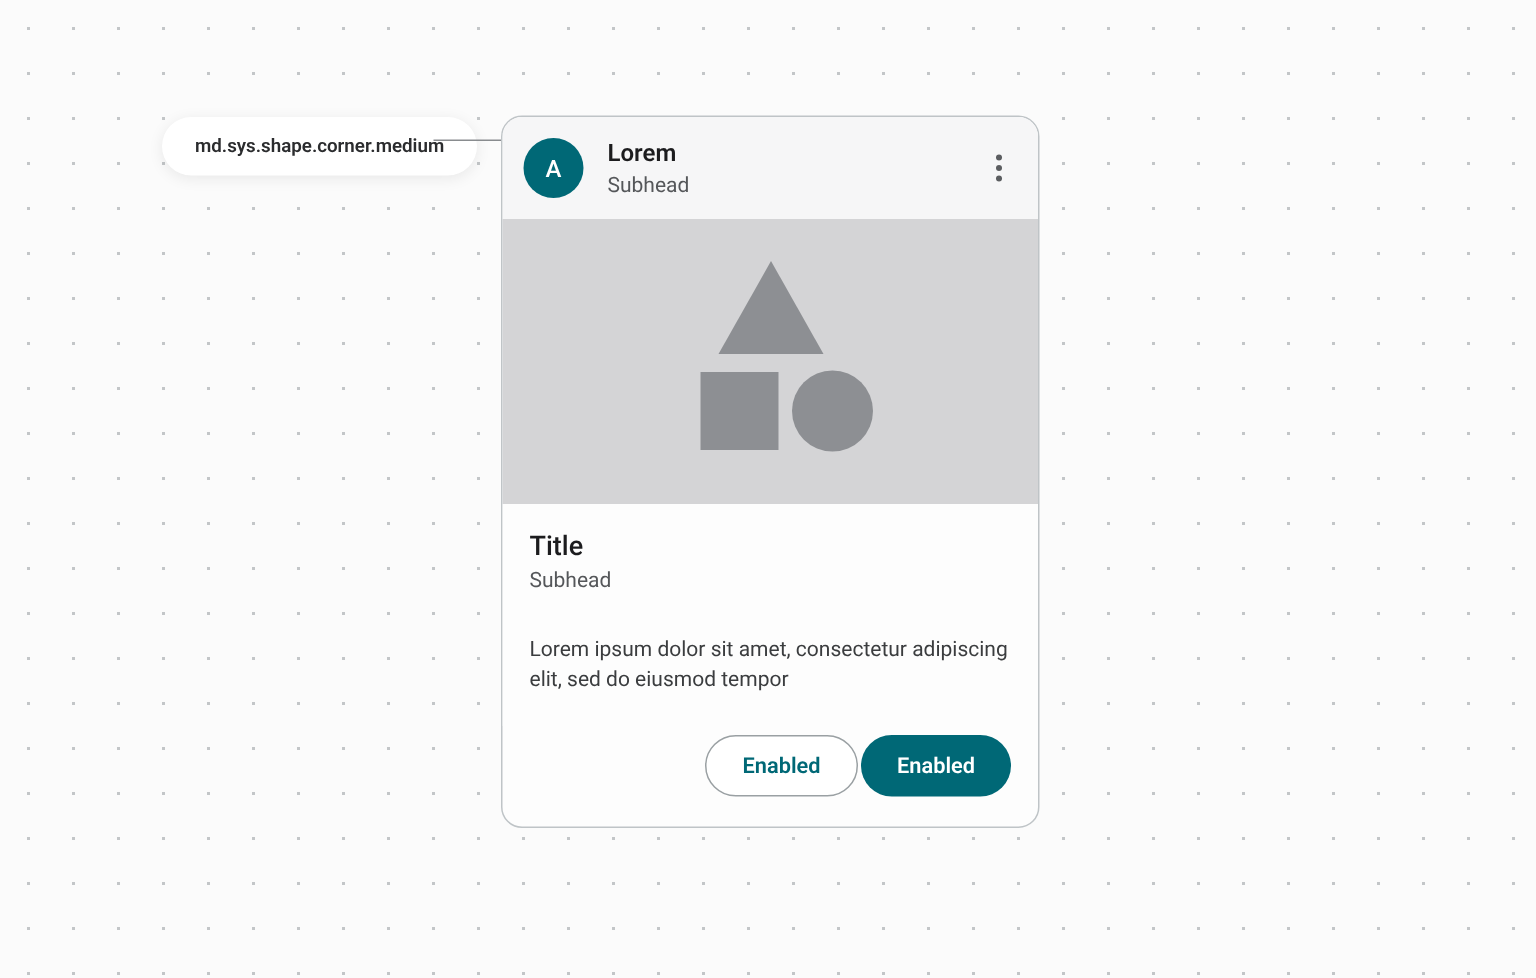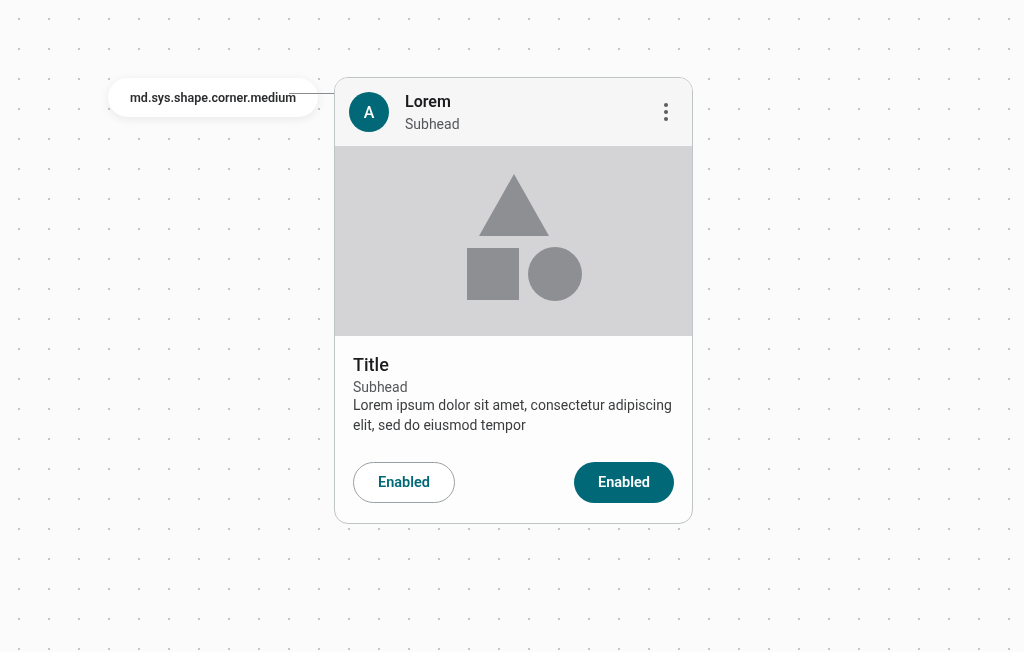--- a/index.html
+++ b/index.html
@@ -130,25 +130,26 @@
   }
   .body-sub {
     font-size: 14px;
     color: var(--text-secondary);
     margin-top: 4px;
   }
   .body-text {
     font-size: 14px;
     line-height: 1.45;
     color: #3b3d3f;
+    margin-top: 28px;
   }
 
   .card-actions {
     display: flex;
-    justify-content: space-between;
+    justify-content: flex-end;
     gap: 2px;
     padding: 6px 18px 20px 18px;
   }
   .btn {
     border-radius: 22px;
     font-size: 14.5px;
     font-weight: 600;
     padding: 11px 24px;
     cursor: pointer;
     border: none;

